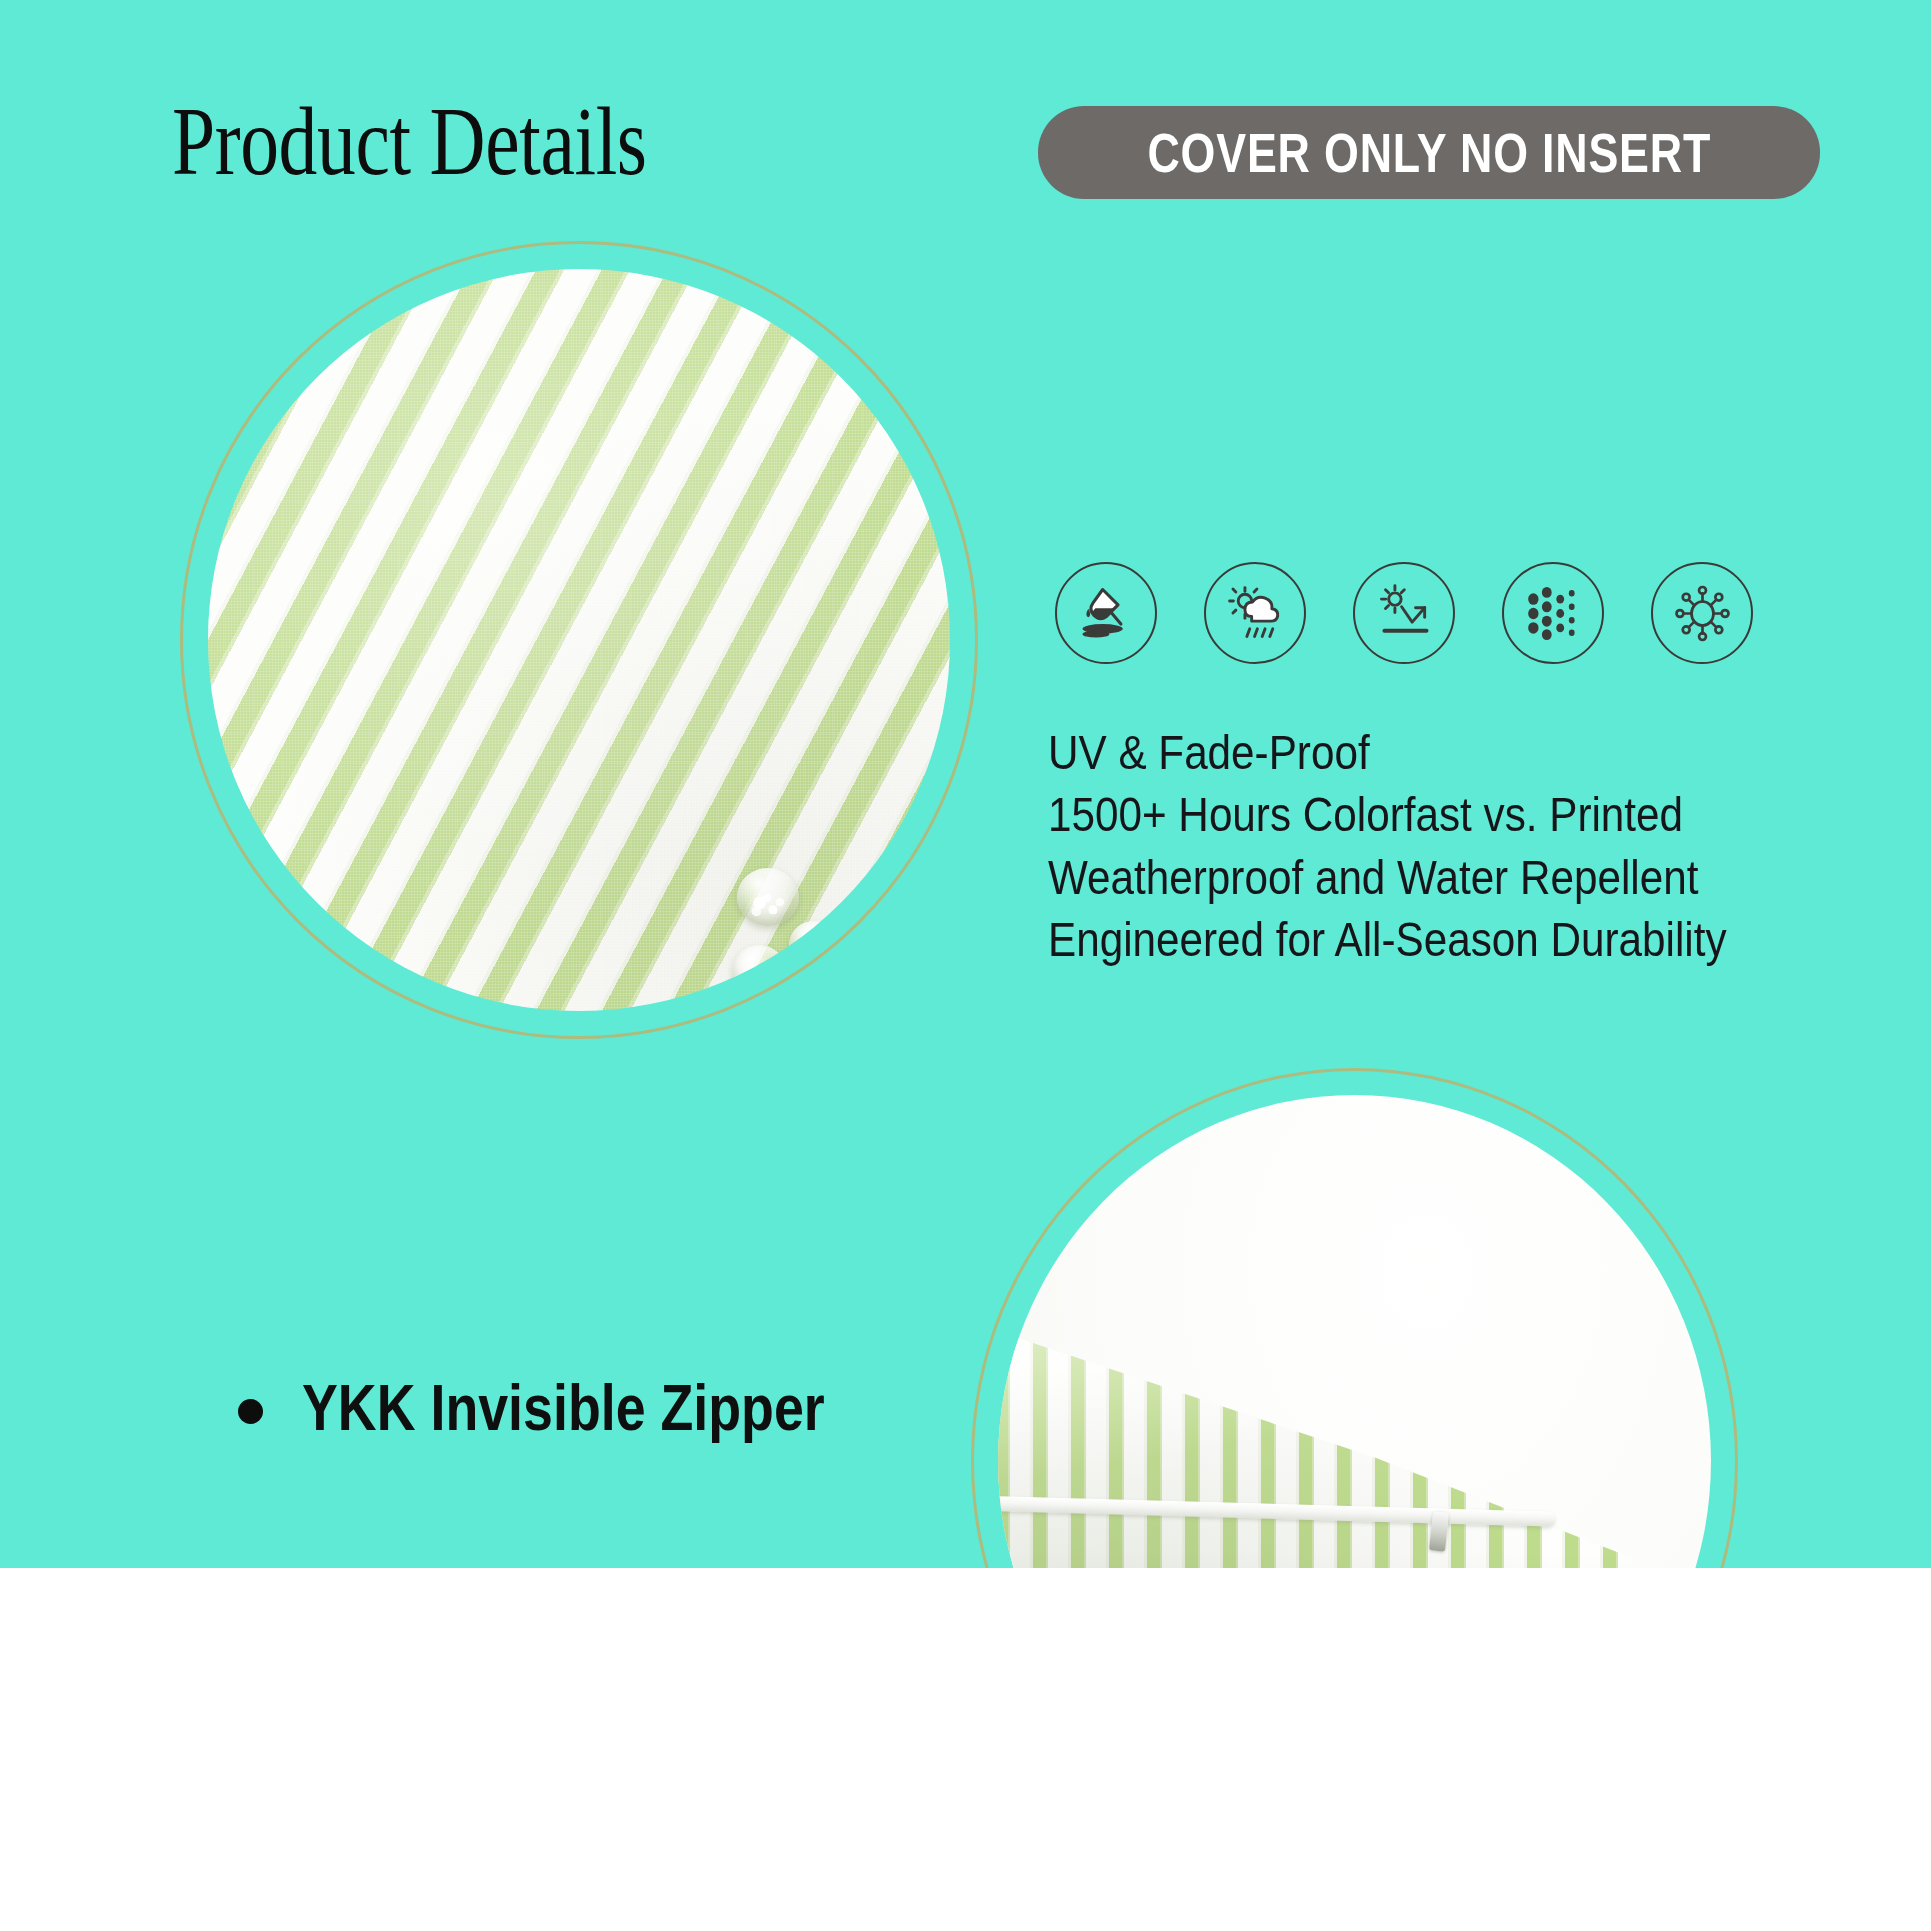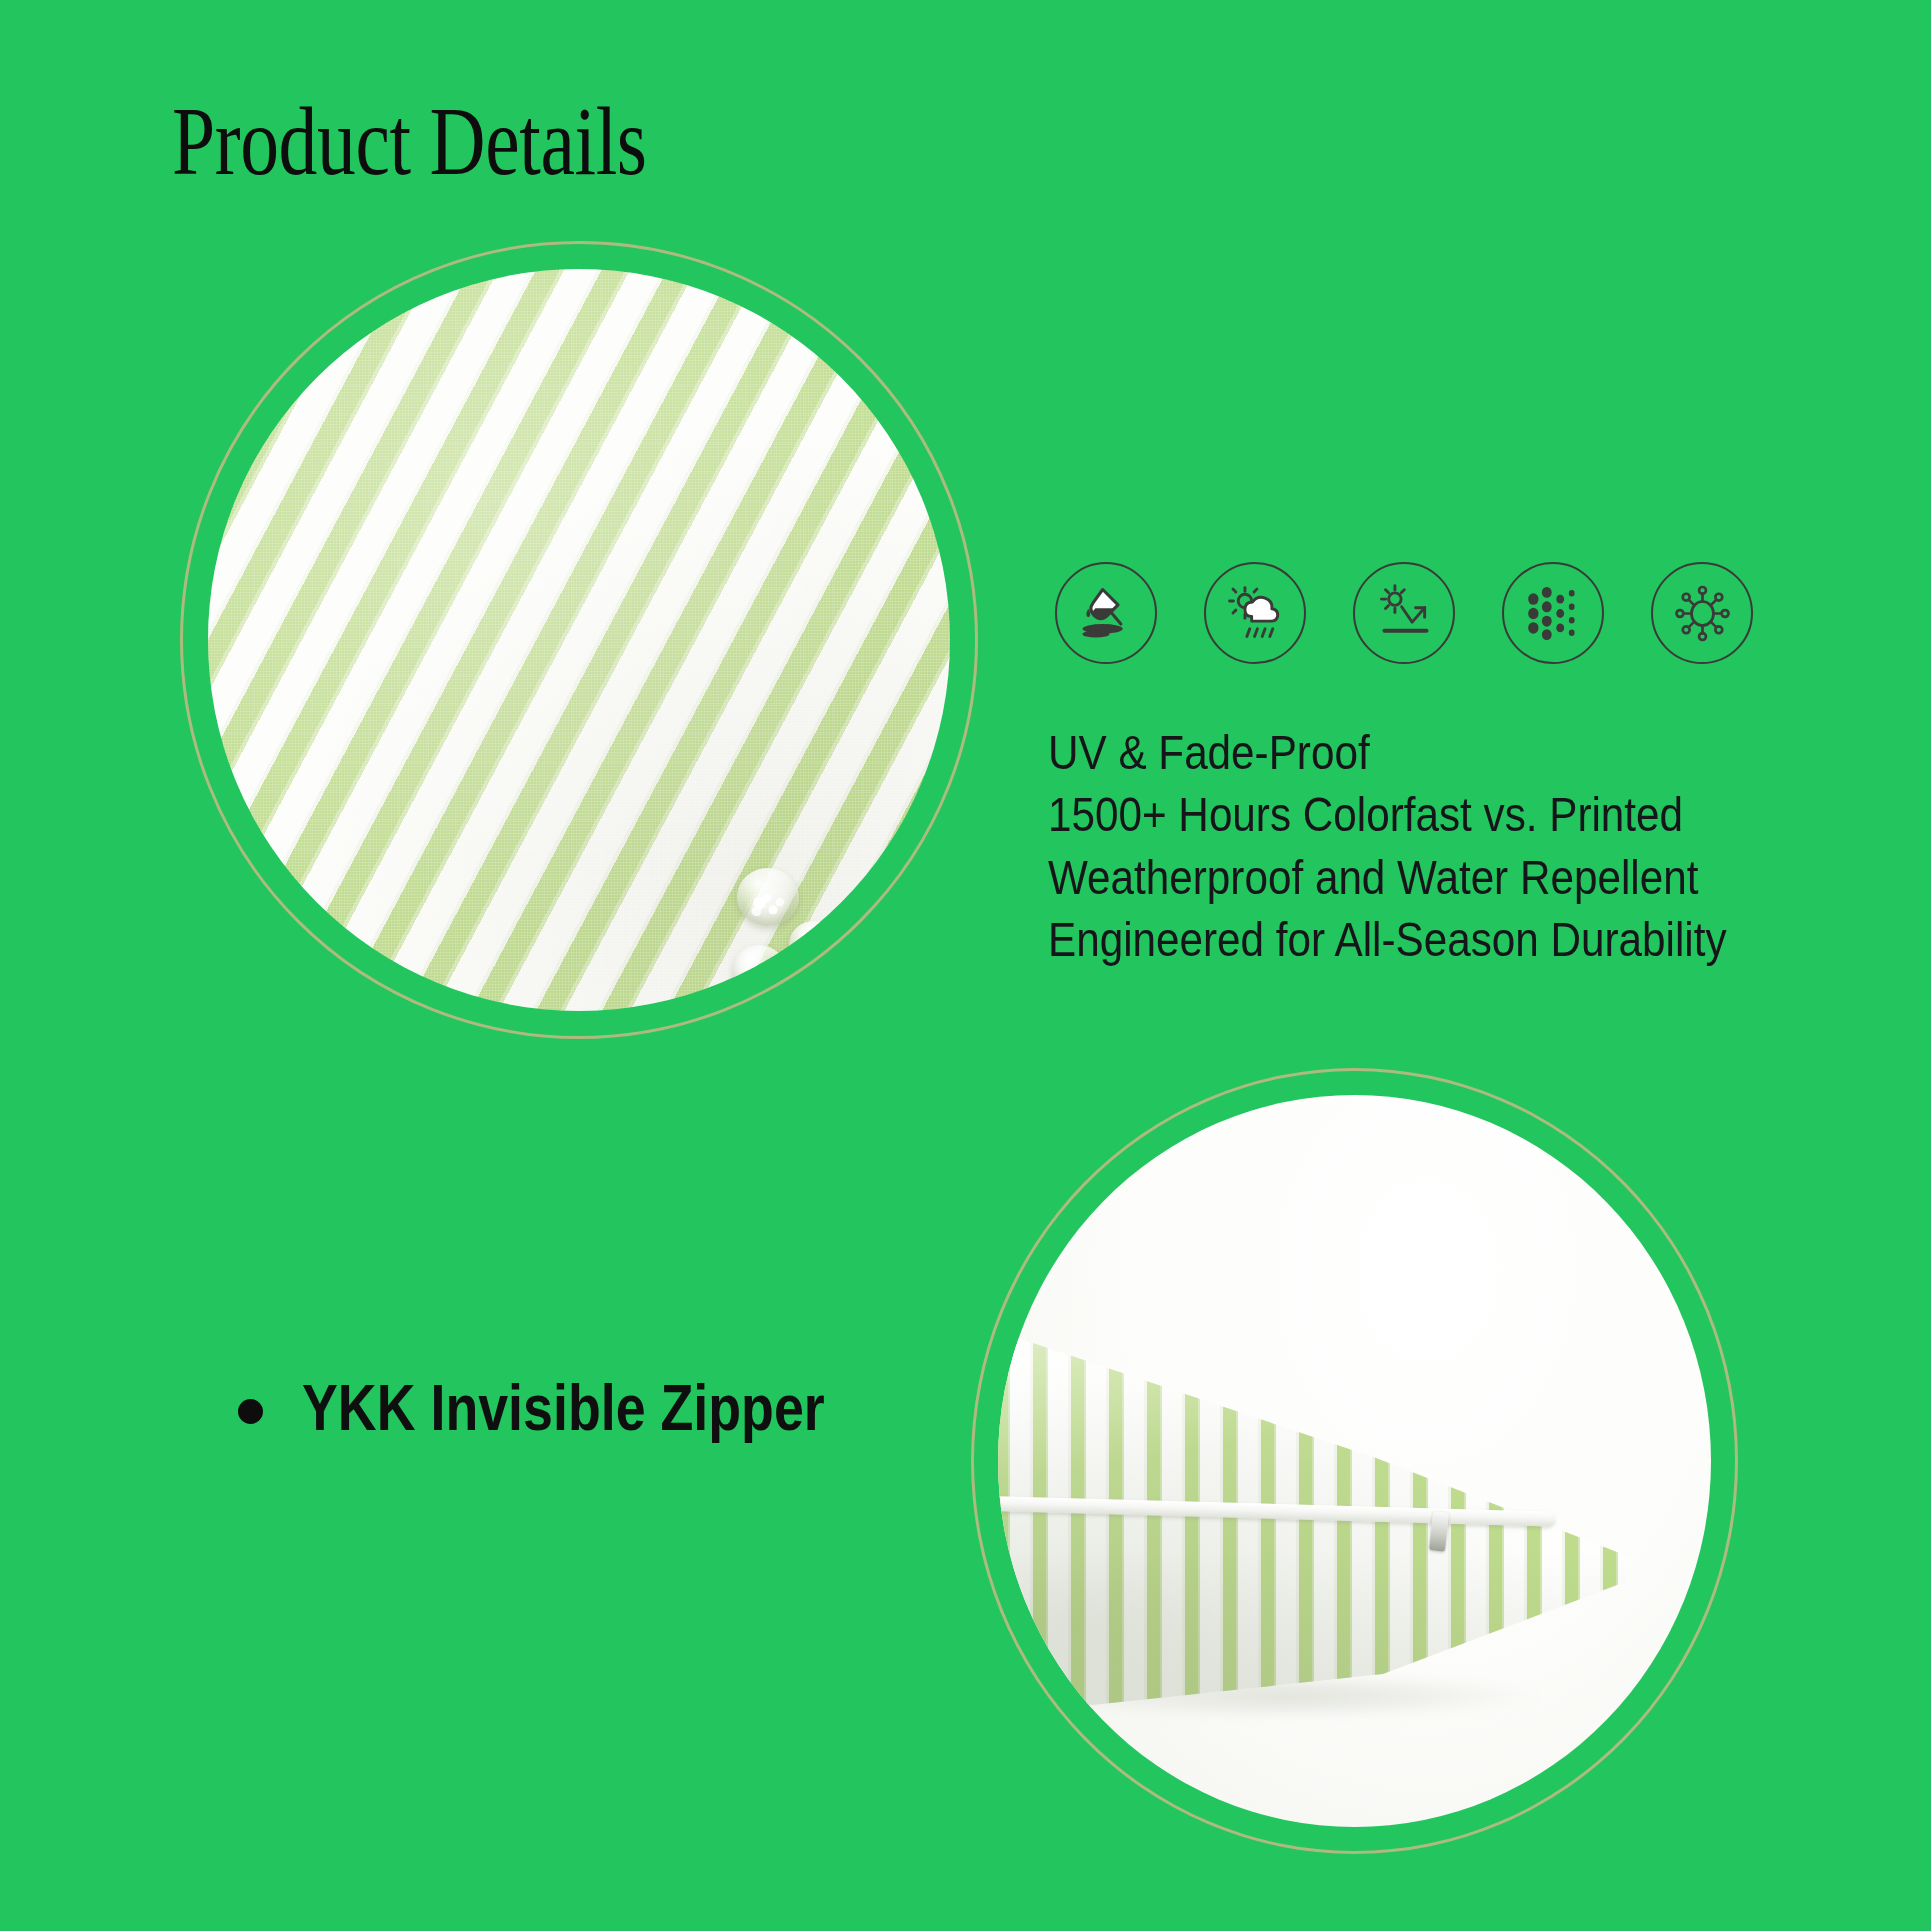--- a/index.html
+++ b/index.html
@@ -6,22 +6,22 @@
     margin: 0;
     padding: 0;
     background: #ffffff;
   }
   body {
     font-family: "Liberation Sans", sans-serif;
   }
   #page {
     position: relative;
     width: 1931px;
-    height: 1931px;
-    background: #22c55e;
+    height: 1568px;
+    background: #5eead4;
     overflow: hidden;
   }
 
   
   #page-title {
     position: absolute;
     left: 172px;
     top: 93px;
     font-family: "Liberation Serif", "DejaVu Serif", serif;
     font-size: 97px;
@@ -293,20 +293,23 @@
     filter: blur(5.8px);
   }
 </style>
 </head>
 <body>
 
 <div id="page">
 
   <div id="page-title">Product Details</div>
 
+  <div id="cover-badge">
+    <span id="cover-badge-label">COVER ONLY NO INSERT</span>
+  </div>
 
   <div id="swatch-ring"></div>
   <div id="swatch-photo">
     <div class="droplet" id="droplet-1"></div>
     <div class="droplet" id="droplet-2"></div>
     <div class="droplet" id="droplet-3"></div>
   </div>
 
 
   <div id="icon-row">

